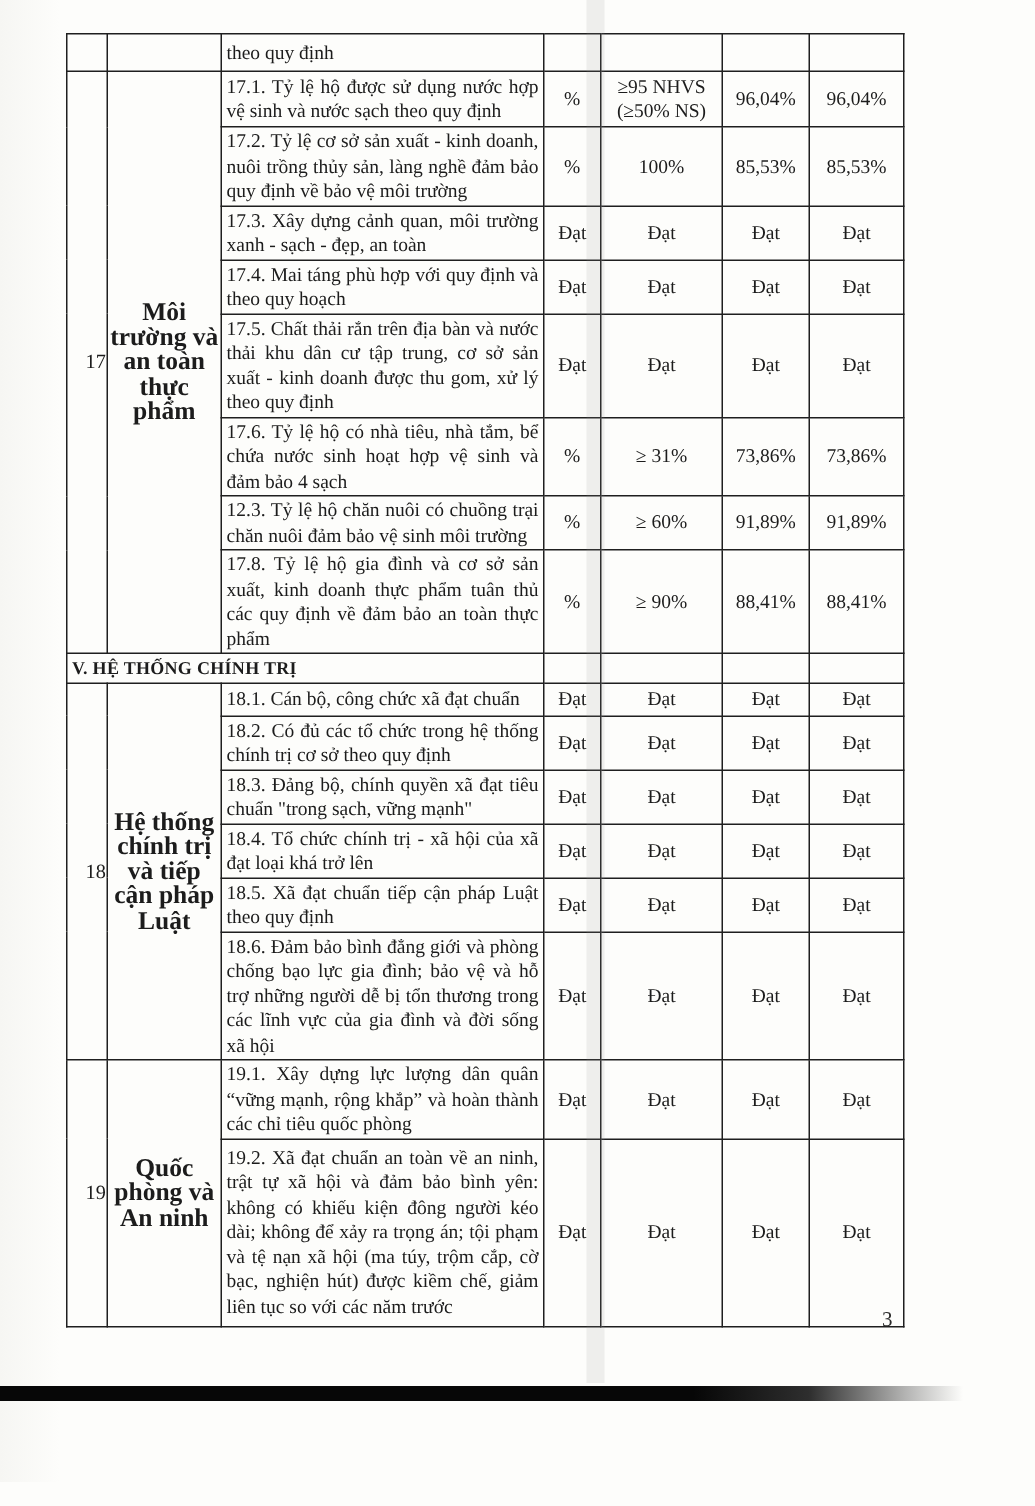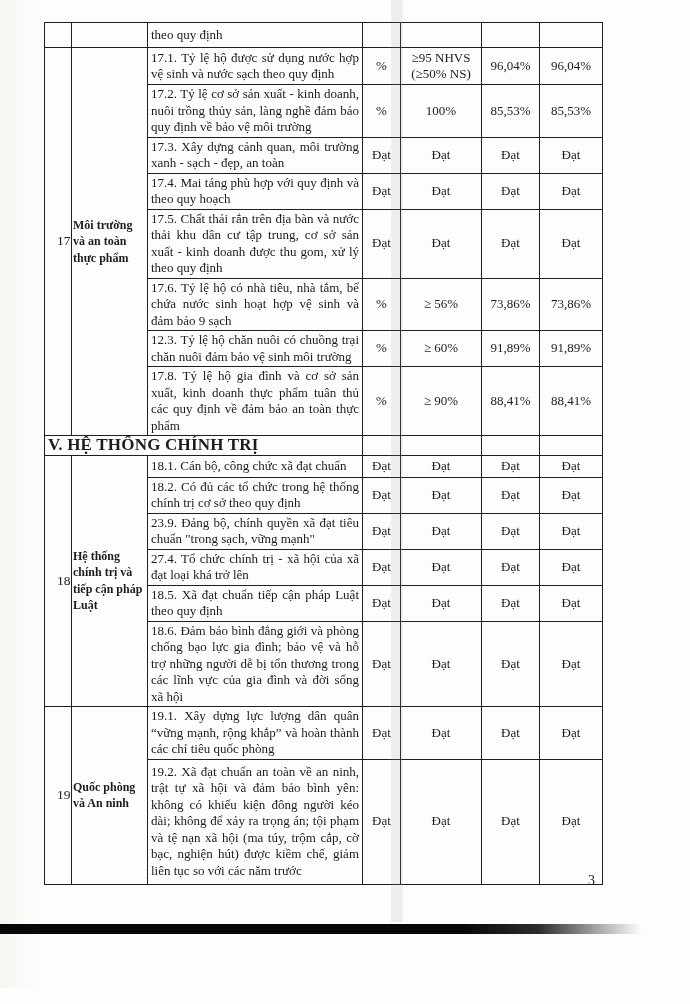--- a/index.html
+++ b/index.html
@@ -35,38 +35,38 @@
     vertical-align: middle;
     color: #1c1c1c;
     overflow: hidden;
   }
   td.c-num {
     text-align: left;
     font-size: 13.5px;
     padding: 12px;
   }
   td.c-cat {
-    text-align: left;
+    text-align: center;
     font-weight: bold;
-    font-size: 12px;
+    font-size: 17px;
     padding: 0 1px;
     margin-left: 47px;
   }
   td.c-crit {
     text-align: justify;
     text-justify: inter-word;
   }
   td.c-mid {
     text-align: center;
     font-size: 13px;
     padding: 0 1px;
   }
   td.c-sect {
     font-weight: bold;
-    font-size: 17px;
+    font-size: 12px;
     padding: 1px 2px 1px 3px;
     letter-spacing: 0.2px;
   }
   .page-number {
     position: absolute;
     left: 588px;
     top: 873px;
     font-size: 14px;
     color: #2a2a2a;
   }
@@ -148,23 +148,23 @@
       <td class="c-mid">Đạt</td>
     </tr>
     <tr style="height:68px">
       <td class="c-crit">17.5. Chất thải rắn trên địa bàn và nước thải khu dân cư tập trung, cơ sở sản xuất - kinh doanh được thu gom, xử lý theo quy định</td>
       <td class="c-mid">Đạt</td>
       <td class="c-mid">Đạt</td>
       <td class="c-mid">Đạt</td>
       <td class="c-mid">Đạt</td>
     </tr>
     <tr style="height:52px">
-      <td class="c-crit">17.6. Tỷ lệ hộ có nhà tiêu, nhà tắm, bể chứa nước sinh hoạt hợp vệ sinh và đảm bảo 9 sạch</td>
-      <td class="c-mid">%</td>
-      <td class="c-mid">≥ 56%</td>
+      <td class="c-crit">17.6. Tỷ lệ hộ có nhà tiêu, nhà tắm, bể chứa nước sinh hoạt hợp vệ sinh và đảm bảo 4 sạch</td>
+      <td class="c-mid">%</td>
+      <td class="c-mid">≥ 31%</td>
       <td class="c-mid">73,86%</td>
       <td class="c-mid">73,86%</td>
     </tr>
     <tr style="height:36px">
       <td class="c-crit">12.3. Tỷ lệ hộ chăn nuôi có chuồng trại chăn nuôi đảm bảo vệ sinh môi trường</td>
       <td class="c-mid">%</td>
       <td class="c-mid">≥ 60%</td>
       <td class="c-mid">91,89%</td>
       <td class="c-mid">91,89%</td>
     </tr>
@@ -194,28 +194,28 @@
       <td class="c-mid">Đạt</td>
     </tr>
     <tr style="height:31px">
       <td class="c-crit">18.2. Có đủ các tổ chức trong hệ thống chính trị cơ sở theo quy định</td>
       <td class="c-mid">Đạt</td>
       <td class="c-mid">Đạt</td>
       <td class="c-mid">Đạt</td>
       <td class="c-mid">Đạt</td>
     </tr>
     <tr style="height:35px">
-      <td class="c-crit">23.9. Đảng bộ, chính quyền xã đạt tiêu chuẩn "trong sạch, vững mạnh"</td>
-      <td class="c-mid">Đạt</td>
-      <td class="c-mid">Đạt</td>
-      <td class="c-mid">Đạt</td>
-      <td class="c-mid">Đạt</td>
-    </tr>
-    <tr style="height:35px">
-      <td class="c-crit">27.4. Tổ chức chính trị - xã hội của xã đạt loại khá trở lên</td>
+      <td class="c-crit">18.3. Đảng bộ, chính quyền xã đạt tiêu chuẩn "trong sạch, vững mạnh"</td>
+      <td class="c-mid">Đạt</td>
+      <td class="c-mid">Đạt</td>
+      <td class="c-mid">Đạt</td>
+      <td class="c-mid">Đạt</td>
+    </tr>
+    <tr style="height:35px">
+      <td class="c-crit">18.4. Tổ chức chính trị - xã hội của xã đạt loại khá trở lên</td>
       <td class="c-mid">Đạt</td>
       <td class="c-mid">Đạt</td>
       <td class="c-mid">Đạt</td>
       <td class="c-mid">Đạt</td>
     </tr>
     <tr style="height:35px">
       <td class="c-crit">18.5. Xã đạt chuẩn tiếp cận pháp Luật theo quy định</td>
       <td class="c-mid">Đạt</td>
       <td class="c-mid">Đạt</td>
       <td class="c-mid">Đạt</td>

